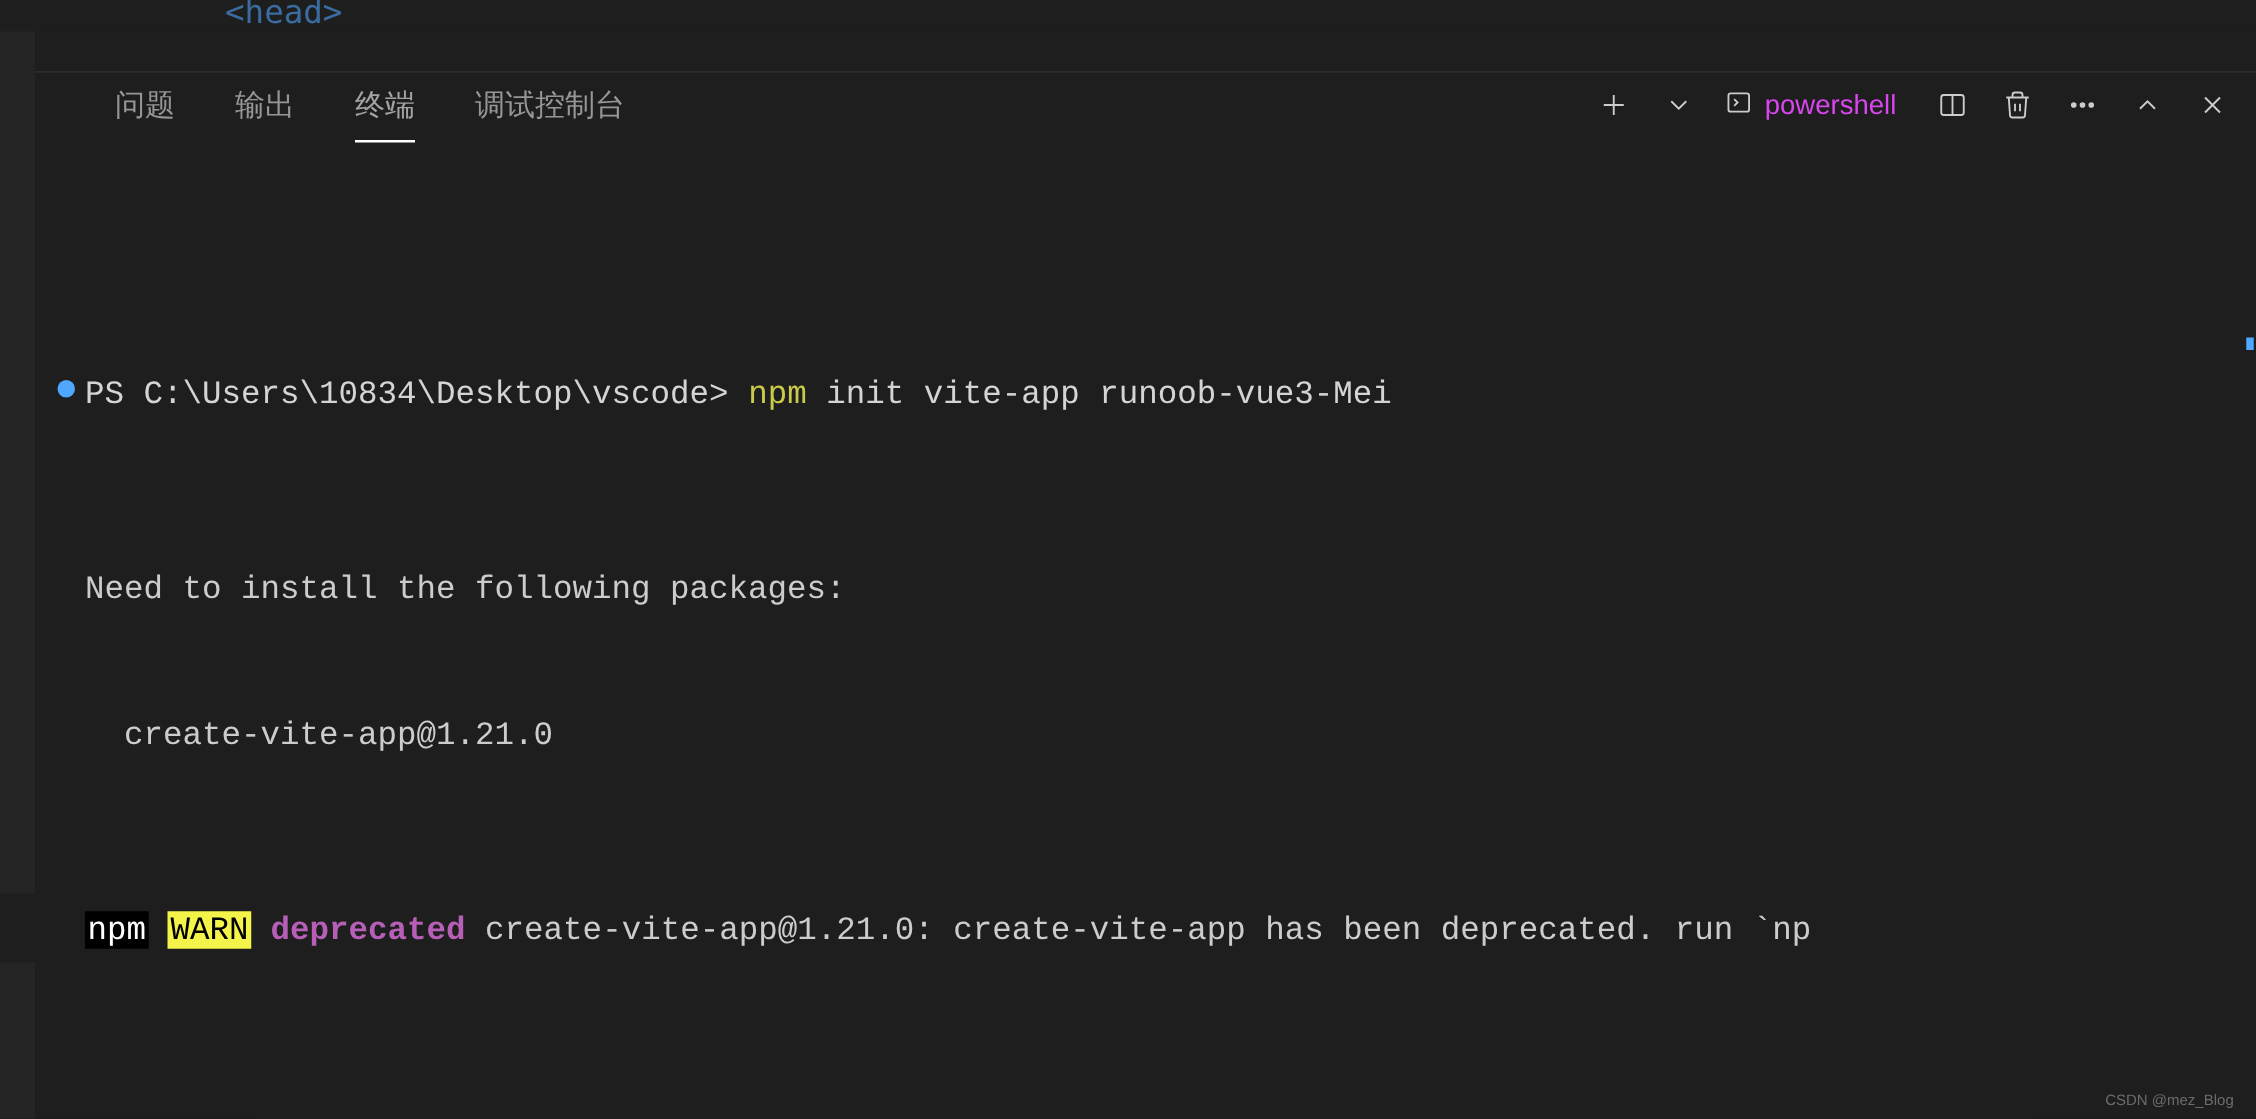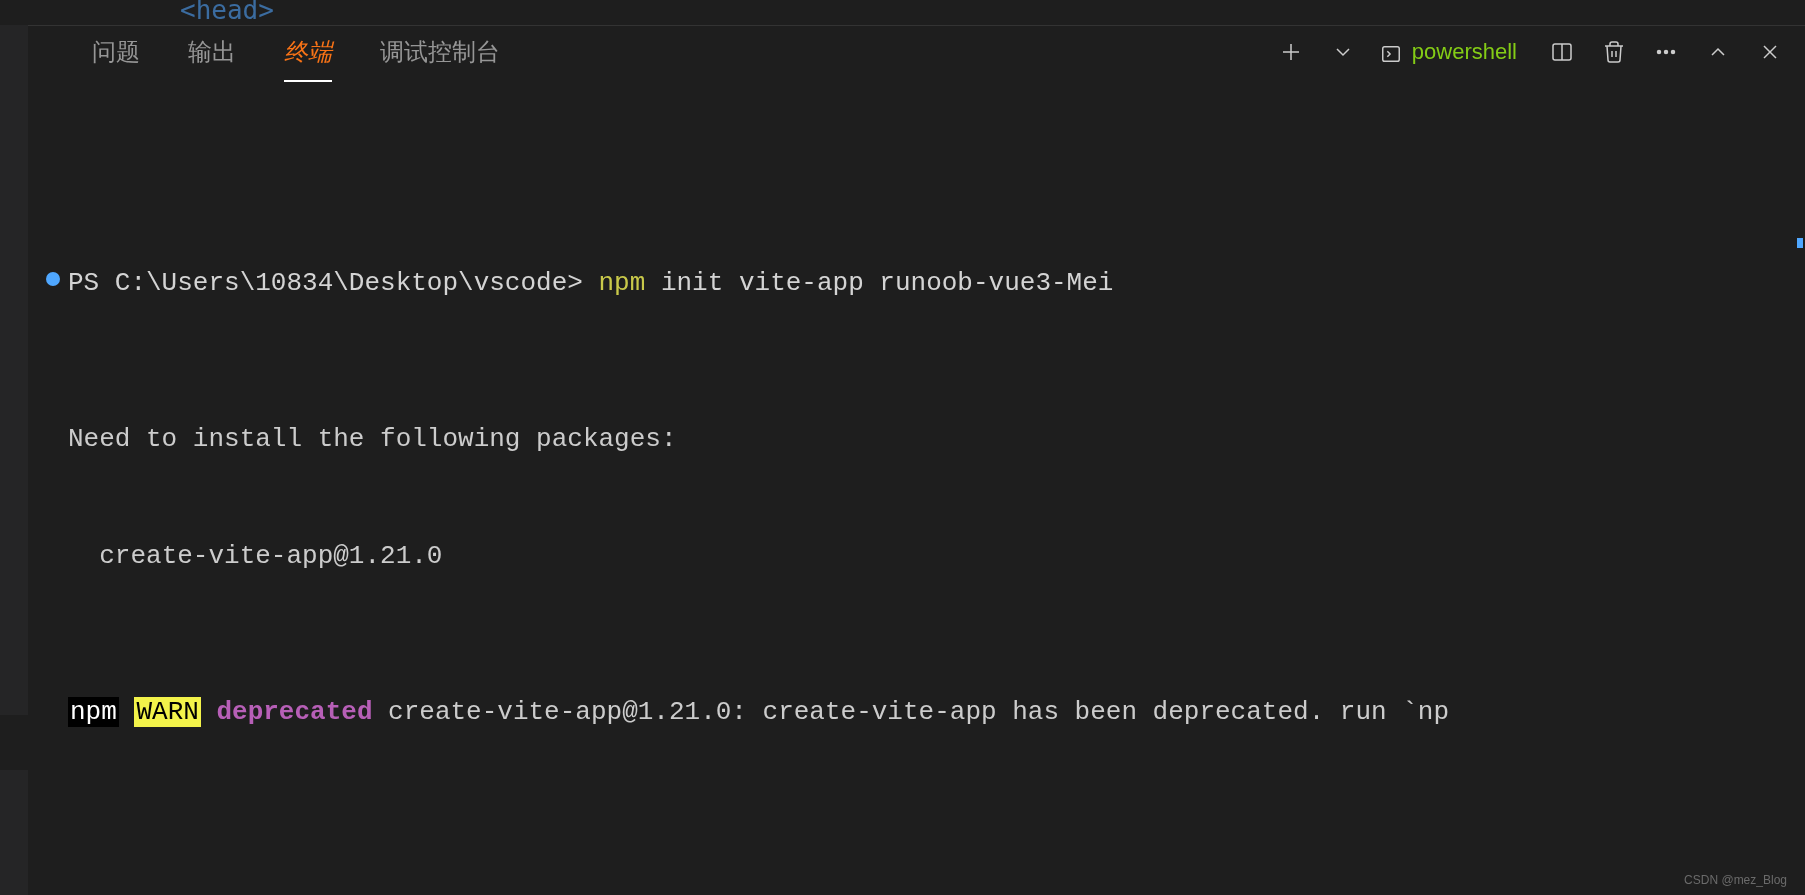--- a/index.html
+++ b/index.html
@@ -46,32 +46,32 @@
     background: #1e1e1e;
     display: flex;
     flex-direction: column;
   }
   .tabs-row {
     display: flex;
     align-items: center;
     height: 60px;
     padding: 0 20px 0 40px;
     border-top: 1px solid #333;
+    margin-top: 32px;
   }
   .tab {
     padding: 10px 24px;
     color: #969696;
     font-size: 24px;
     font-family: -apple-system, "Segoe UI", "Microsoft YaHei", sans-serif;
     cursor: pointer;
     position: relative;
   }
   .tab.active {
-    color: #f97316;
-    font-style: italic;
+    color: #a3a3a3;
   }
   .tab.active::after {
     content: "";
     position: absolute;
     bottom: -4px;
     left: 24px;
     right: 24px;
     height: 2px;
     background: #ffffff;
   }
@@ -94,25 +94,25 @@
   }
   .action-icon svg {
     width: 24px;
     height: 24px;
     stroke: #cccccc;
     fill: none;
     stroke-width: 1.5;
   }
   .shell-indicator {
     display: flex;
-    align-items: flex-end;
+    align-items: flex-start;
     gap: 10px;
     font-size: 22px;
     font-family: -apple-system, "Segoe UI", sans-serif;
-    color: #84cc16;
+    color: #d946ef;
     margin-right: 8px;
   }
   .shell-indicator svg {
     width: 22px;
     height: 22px;
     stroke: #cccccc;
     fill: none;
     stroke-width: 1.6;
   }
   .terminal-body {

